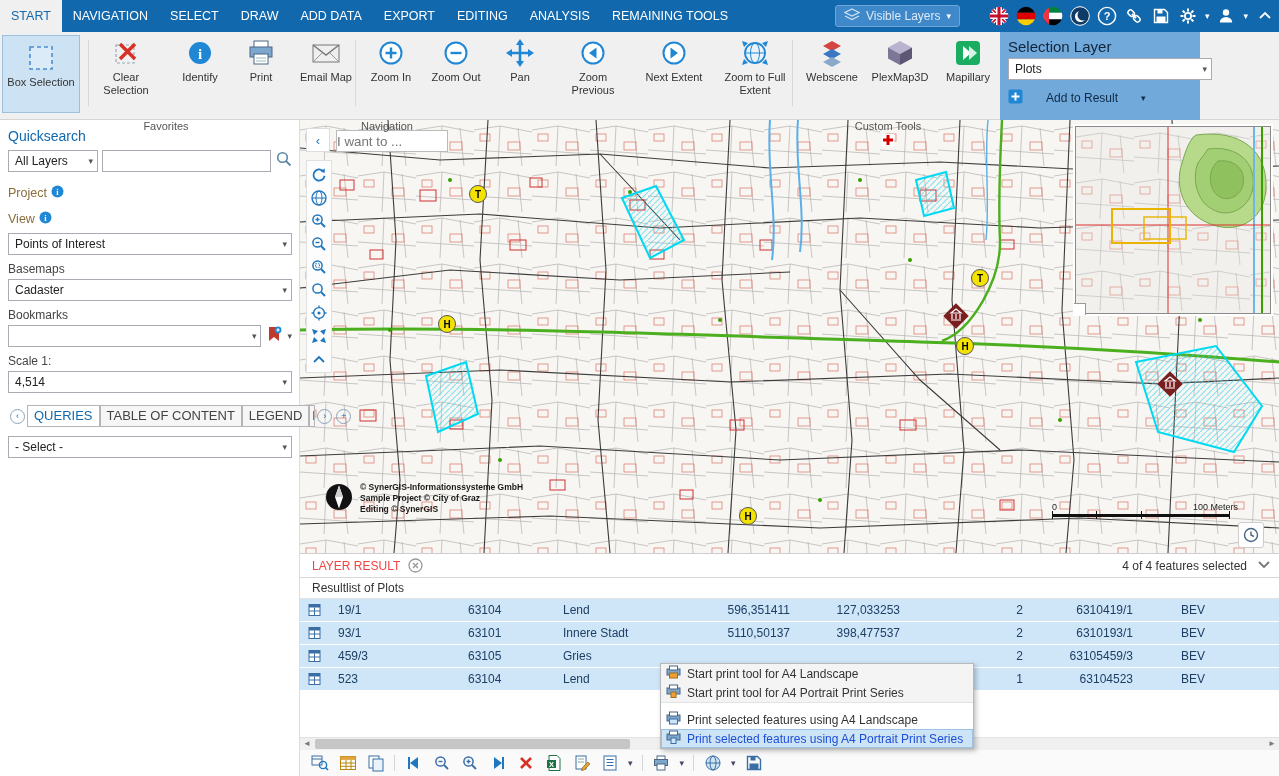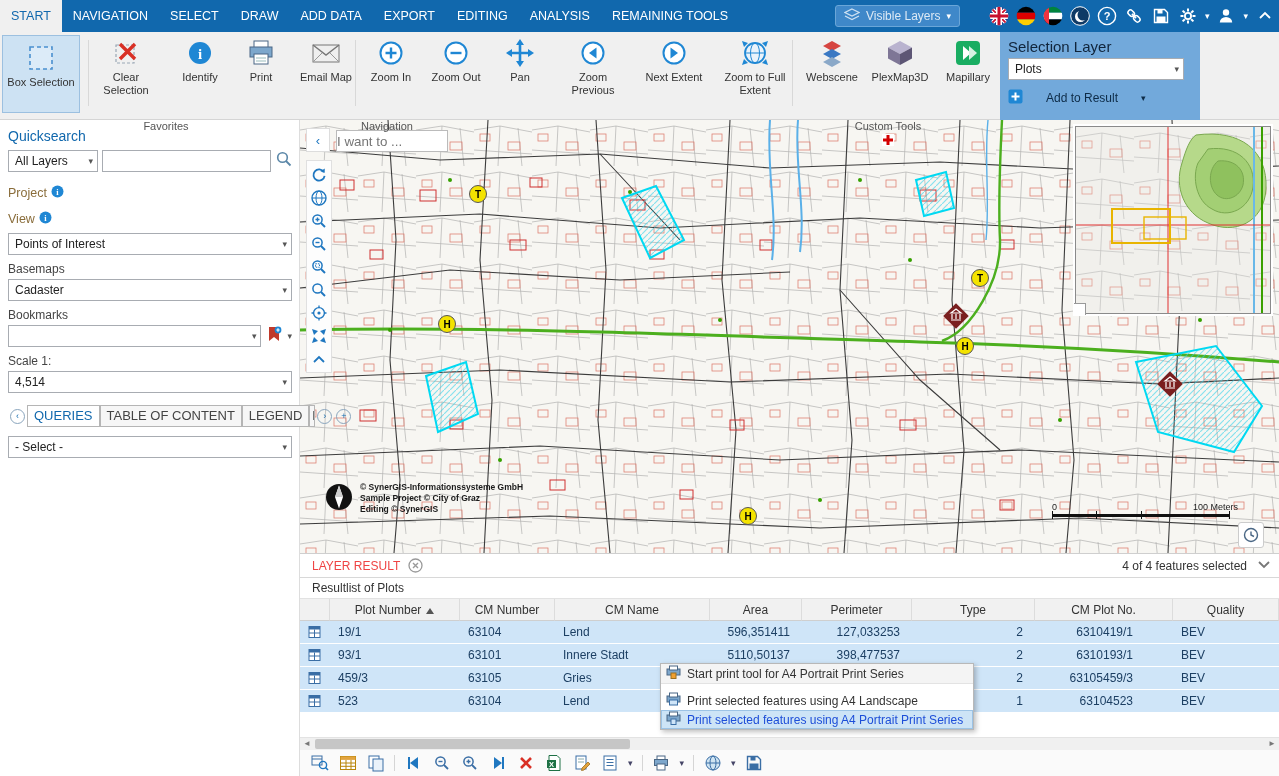--- a/index.html
+++ b/index.html
@@ -380,21 +380,21 @@
     <div class="rsep" style="left:88px"></div>
     <div class="rsep" style="left:355px"></div>
     <div class="rsep" style="left:792px"></div>
 
     <div class="rgroup" style="left:121px">Favorites</div>
     <div class="rgroup" style="left:342px">Navigation</div>
     <div class="rgroup" style="left:843px">Custom Tools</div>
 
     <div class="selpanel">
       <div class="sp-title">Selection Layer</div>
-      <div class="sel" style="width:176px">
+      <div class="sel" style="width:204px">
         <span>Plots</span>
         <span class="caret">▾</span>
       </div>
       <div class="sp-add">
         <span><svg width="15" height="15">
               <rect x="0.5" y="0.5" width="14" height="14" rx="2" fill="#1f87d4"></rect>
               <path d="M7.5,3.5 V11.5 M3.5,7.5 H11.5" stroke="#fff" stroke-width="2"></path>
             </svg></span>
         <span>Add to Result</span>
         <span style="font-size:9px">▾</span>
@@ -727,31 +727,20 @@
         </span>
       <span class="res-status">
         <span>4 of 4 features selected</span>
         <span><svg width="14" height="10">
               <path d="M2,2 L7,7 L12,2" fill="none" stroke="#777" stroke-width="1.8"></path>
             </svg></span>
       </span>
     </div>
     <div class="res-sub">Resultlist of Plots</div>
 
-    <div class="grid">
-      <div class="gh"></div>
-      <div class="gh"><span>Plot Number</span><span class="sortasc"></span></div>
-      <div class="gh">CM Number</div>
-      <div class="gh">CM Name</div>
-      <div class="gh">Area</div>
-      <div class="gh">Perimeter</div>
-      <div class="gh">Type</div>
-      <div class="gh">CM Plot No.</div>
-      <div class="gh">Quality</div>
-    </div>
 
     <div class="grid gr">
       <div class="gc rowico">
           <svg width="14" height="14">
             <rect x="1" y="1.5" width="11" height="11" fill="#fff" stroke="#3a6ea5"></rect>
             <rect x="1" y="1.5" width="11" height="3" fill="#3a6ea5"></rect>
             <line x1="1" y1="8" x2="12" y2="8" stroke="#3a6ea5"></line>
             <line x1="6.5" y1="4.5" x2="6.5" y2="12.5" stroke="#3a6ea5"></line>
           </svg>
         </div>
@@ -935,20 +924,28 @@
           <rect x="4.5" y="9.5" width="9" height="6" fill="#3a6ea5"></rect>
         </svg>
       </span>
   </div>
 
   <div class="cmenu">
     <div class="cm-item cm-top">
       <span><svg width="15" height="14">
             <rect x="1" y="4" width="13" height="6" fill="#7da7cc" stroke="#4a6785"></rect>
             <rect x="3.5" y="1" width="8" height="4" fill="#fff" stroke="#4a6785"></rect>
+            <rect x="3.5" y="8" width="8" height="5" fill="#f0a030" stroke="#9c7020"></rect>
+          </svg></span>
+      <span>Start print tool for A4 Landscape</span>
+    </div>
+    <div class="cm-item cm-top">
+      <span><svg width="15" height="14">
+            <rect x="1" y="4" width="13" height="6" fill="#7da7cc" stroke="#4a6785"></rect>
+            <rect x="3.5" y="1" width="8" height="4" fill="#fff" stroke="#4a6785"></rect>
             <rect x="5" y="8" width="5" height="5.5" fill="#f0a030" stroke="#9c7020"></rect>
           </svg></span>
       <span>Start print tool for A4 Portrait Print Series</span>
     </div>
     <div class="cm-sep"></div>
     <div class="cm-item">
       <span><svg width="15" height="14">
             <rect x="1" y="4" width="13" height="6" fill="#7da7cc" stroke="#4a6785"></rect>
             <rect x="3.5" y="1" width="8" height="4" fill="#fff" stroke="#4a6785"></rect>
             <rect x="3.5" y="8" width="8" height="5" fill="#cfe5f8" stroke="#3a6ea5"></rect>

